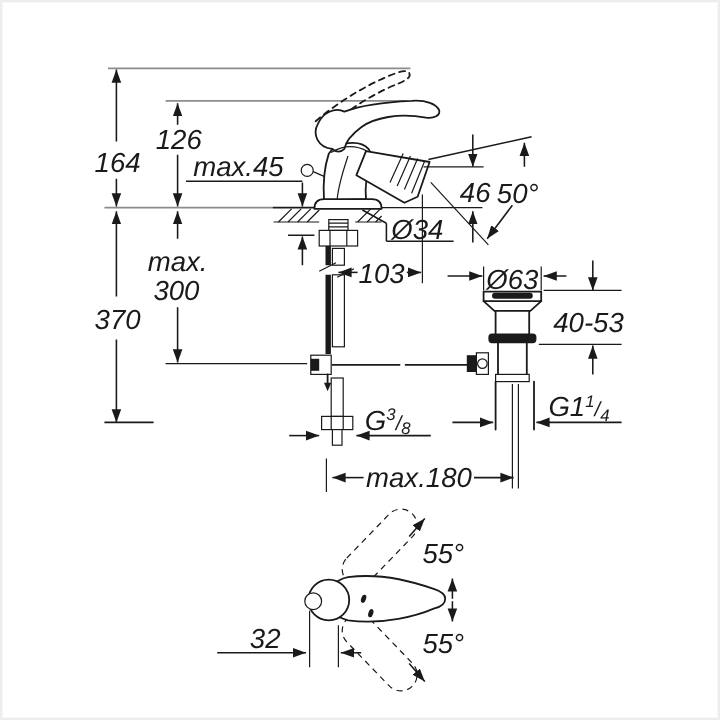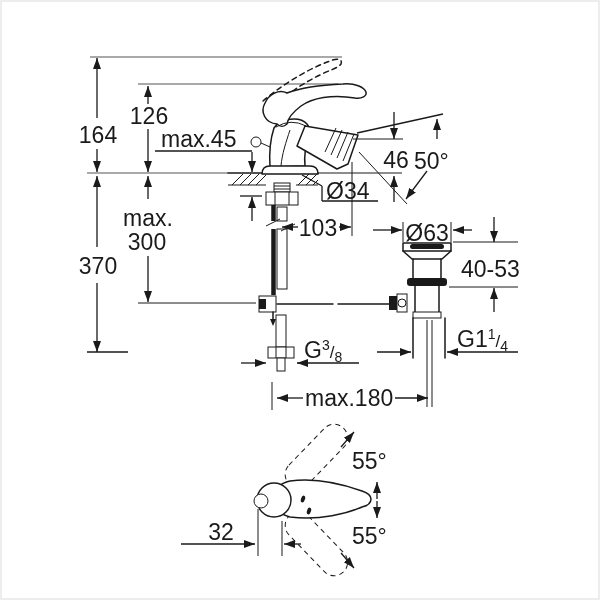--- a/index.html
+++ b/index.html
@@ -1,17 +1,17 @@
 <!DOCTYPE html>
 <html><head>
 <meta charset="utf-8">
 <style>
   html,body{margin:0;padding:0;background:#fff;}
   .frame{position:relative;width:596px;height:596px;border:2px solid #ededed;background:#fff;
-         font-family:"Liberation Sans", sans-serif;}
+         font-family:"Liberation Sans", sans-serif;font-style:italic;}
   svg{position:absolute;left:0;top:0;}
   text{fill:#1a1a1a;font-family:"Liberation Sans", sans-serif;font-size:23px;}
   .sm{font-size:14px;} .md{font-size:17px;}
   .ln{stroke:#1a1a1a;stroke-width:1.5;fill:none;stroke-linecap:round;stroke-linejoin:round;}
   .thin{stroke:#1a1a1a;stroke-width:1;fill:none;}
   .dim{stroke:#1a1a1a;stroke-width:1.3;fill:none;}
   .ref{stroke:#8c8c8c;stroke-width:1.4;fill:none;}
   .wfill{fill:#fff;}
   .dk{fill:#1a1a1a;stroke:none;}
   .dash{stroke-dasharray:5 4;}

